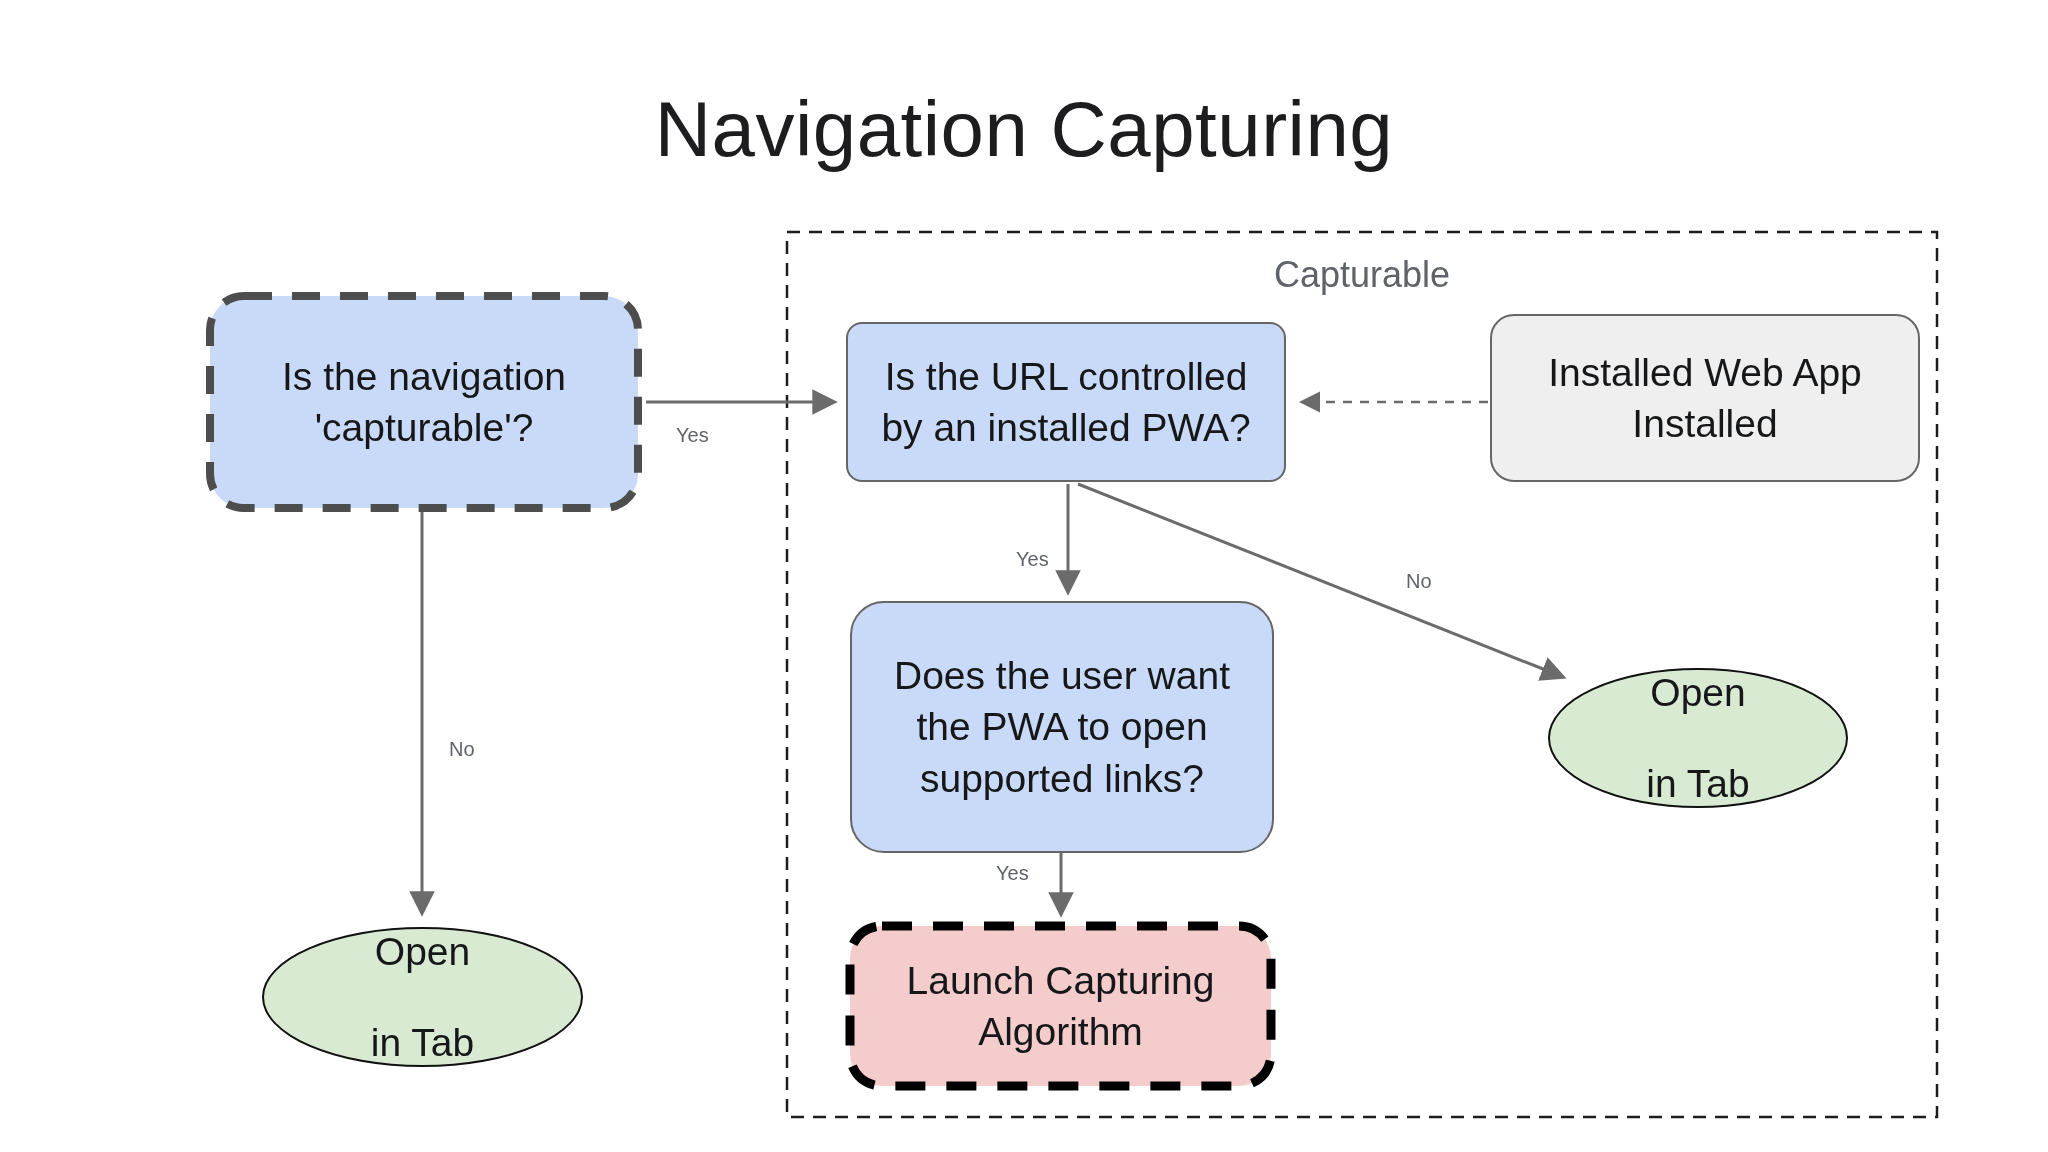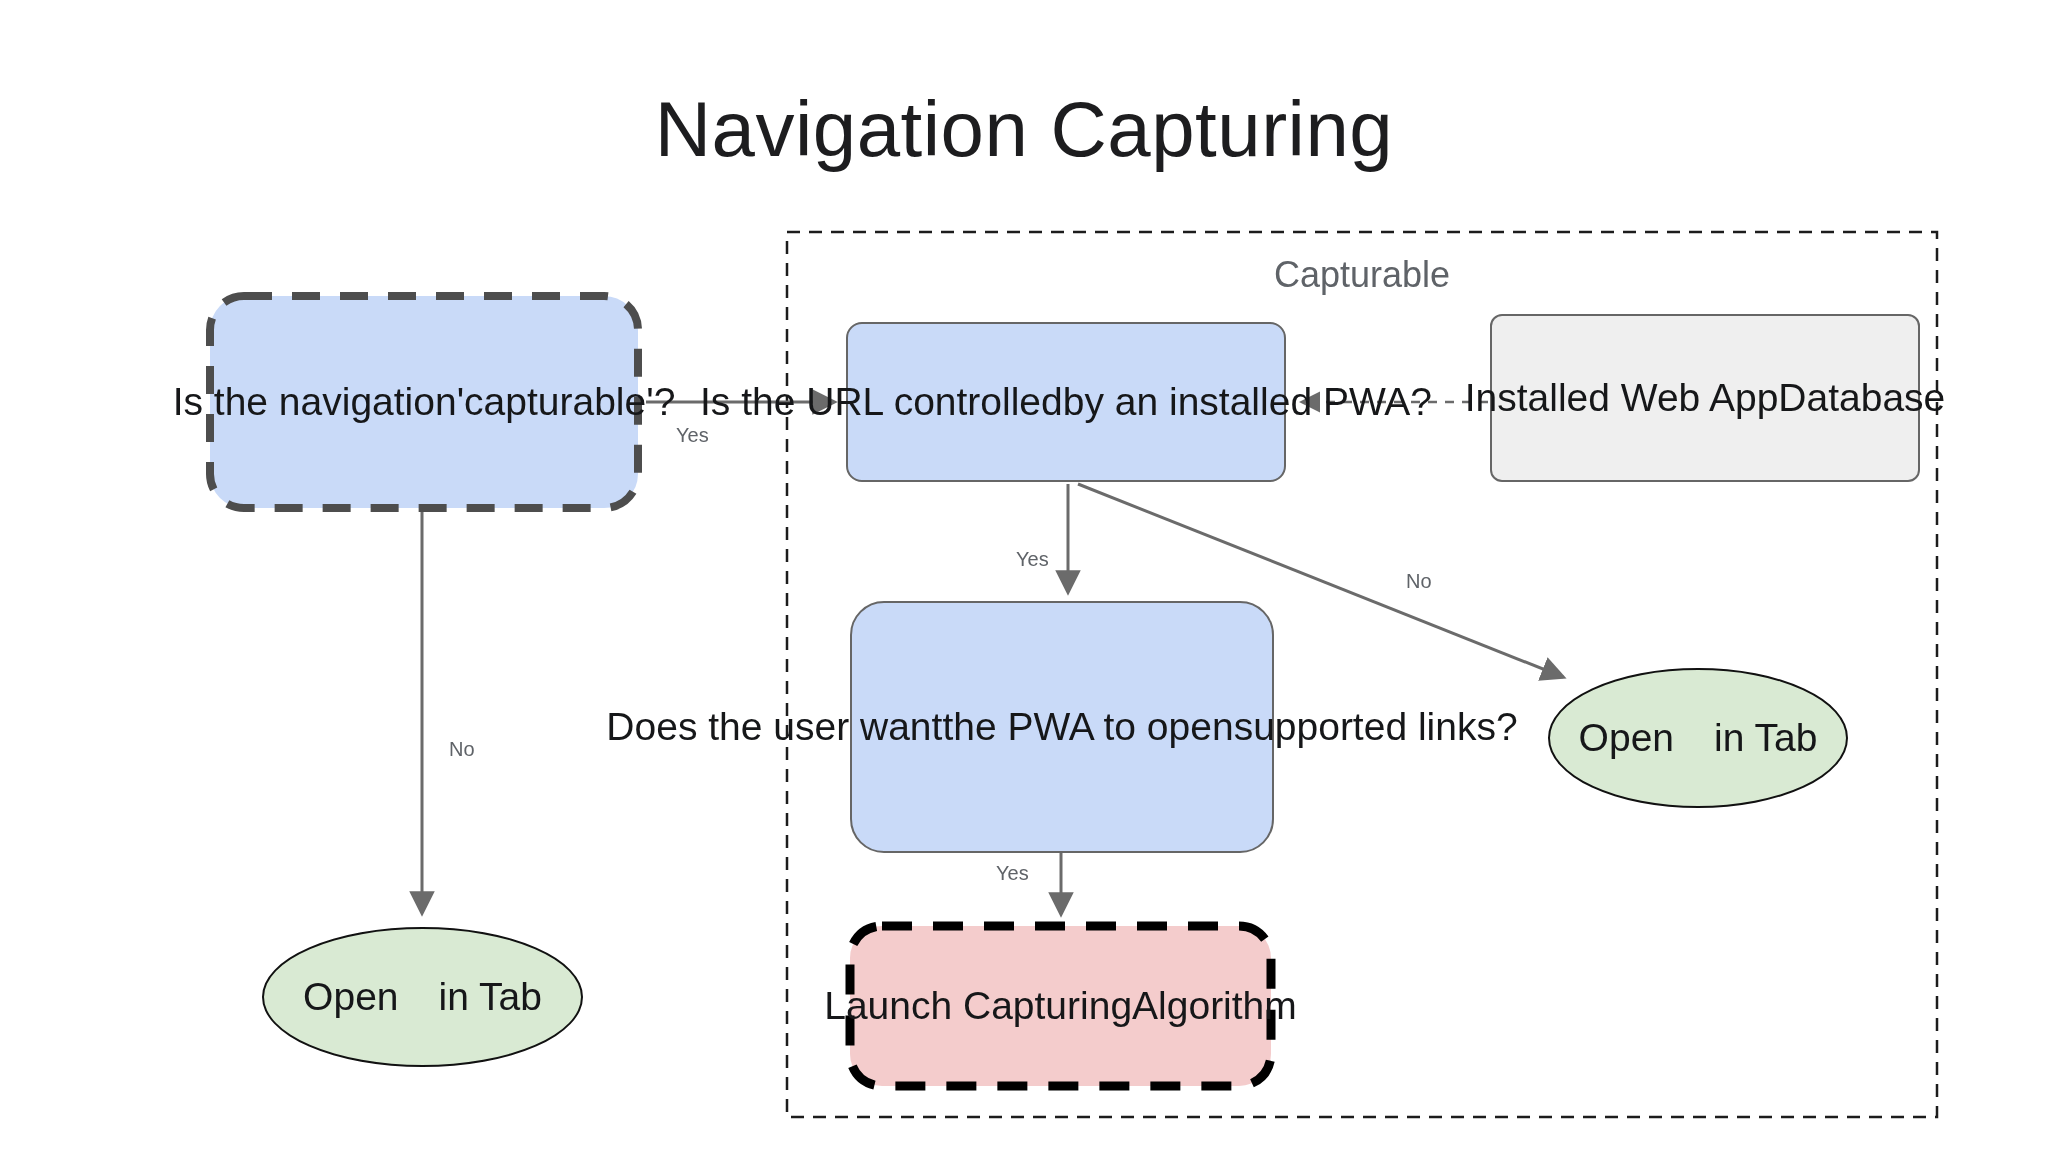--- a/index.html
+++ b/index.html
@@ -13,28 +13,28 @@
   
   #shape-layer{position:absolute;left:0;top:0;width:2048px;height:1152px;}
   .container-rect{fill:none;stroke:#1c1c1c;stroke-width:2.5;stroke-dasharray:13 9;}
   .dashed-node-dark{fill:var(--node-blue);stroke:var(--border-dark);stroke-width:8;stroke-dasharray:28 20;}
   .dashed-node-black{fill:var(--node-red);stroke:var(--border-black);stroke-width:9;stroke-dasharray:30 21;}
   .edge{stroke:var(--arrow-gray);stroke-width:3;fill:none;}
   .edge.dashed{stroke-width:2.5;stroke-dasharray:9 8;}
   .arrow-head{fill:var(--arrow-gray);}
   
   .node{
-    position:absolute;display:flex;flex-direction:row;
+    position:absolute;display:flex;flex-direction:column;
     align-items:center;justify-content:center;
     text-align:center;color:var(--text-dark);
     font-size:39px;line-height:1.32;box-sizing:border-box;
   }
   .node span{white-space:nowrap;}
   .solid-box{background:var(--node-blue);border:2.5px solid var(--border-gray);border-radius:16px;}
-  .gray-box{background:var(--node-gray);border:2.5px solid var(--border-gray);border-radius:12px;}
+  .gray-box{background:var(--node-gray);border:2.5px solid var(--border-gray);border-radius:24px;}
   .ellipse{background:var(--node-green);border:2.5px solid #111;border-radius:50%;gap:40px;}
   .overlay-text{position:absolute;background:transparent;border:none;}
   .page-title{
     position:absolute;left:0;top:84px;width:2048px;
     text-align:center;font-size:78px;color:#1d1d1f;letter-spacing:0.5px;
   }
   .container-label{
     position:absolute;left:787px;top:254px;width:1150px;
     text-align:center;font-size:36px;color:var(--label-gray);
   }
@@ -89,21 +89,21 @@
     <span>'capturable'?</span>
   </div>
 
   <div class="node solid-box" style="left:846px;top:322px;width:440px;height:160px;">
     <span>Is the URL controlled</span>
     <span>by an installed PWA?</span>
   </div>
 
   <div class="node gray-box" style="left:1490px;top:314px;width:430px;height:168px;">
     <span>Installed Web App</span>
-    <span>Database</span>
+    <span>Installed</span>
   </div>
 
   <div class="node solid-box" style="left:850px;top:601px;width:424px;height:252px;border-radius:34px;">
     <span>Does the user want</span>
     <span>the PWA to open</span>
     <span>supported links?</span>
   </div>
 
   <div class="node overlay-text" style="left:850px;top:926px;width:421px;height:160px;">
     <span>Launch Capturing</span>

